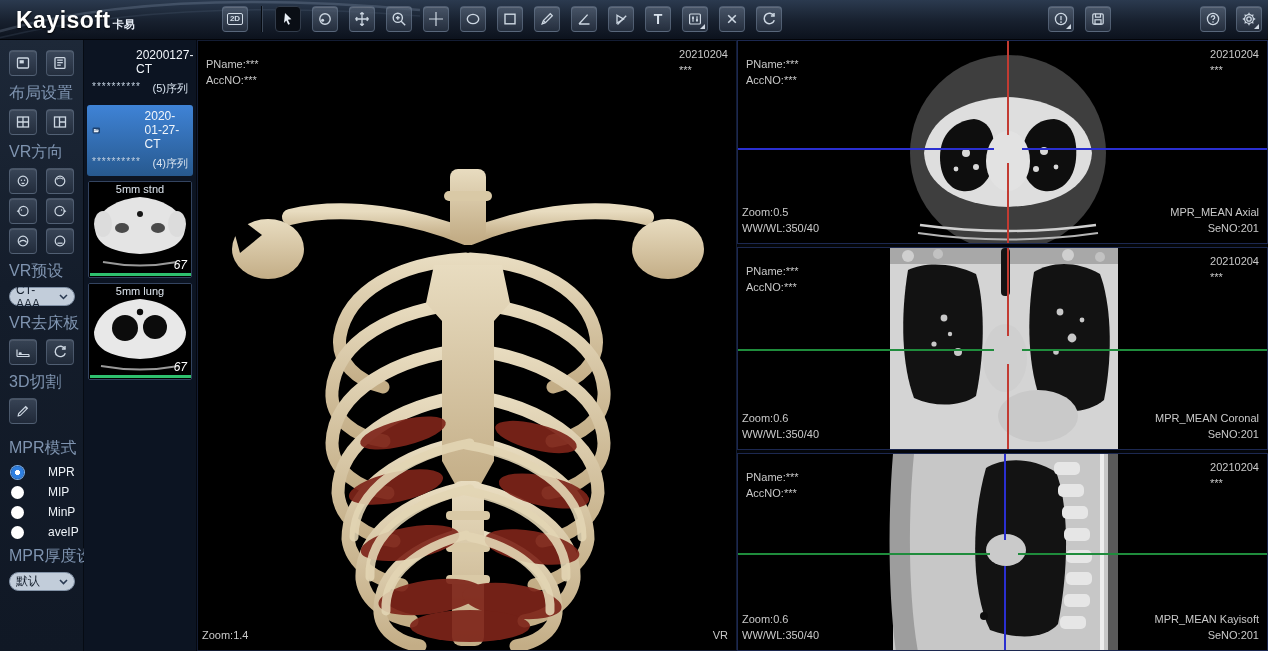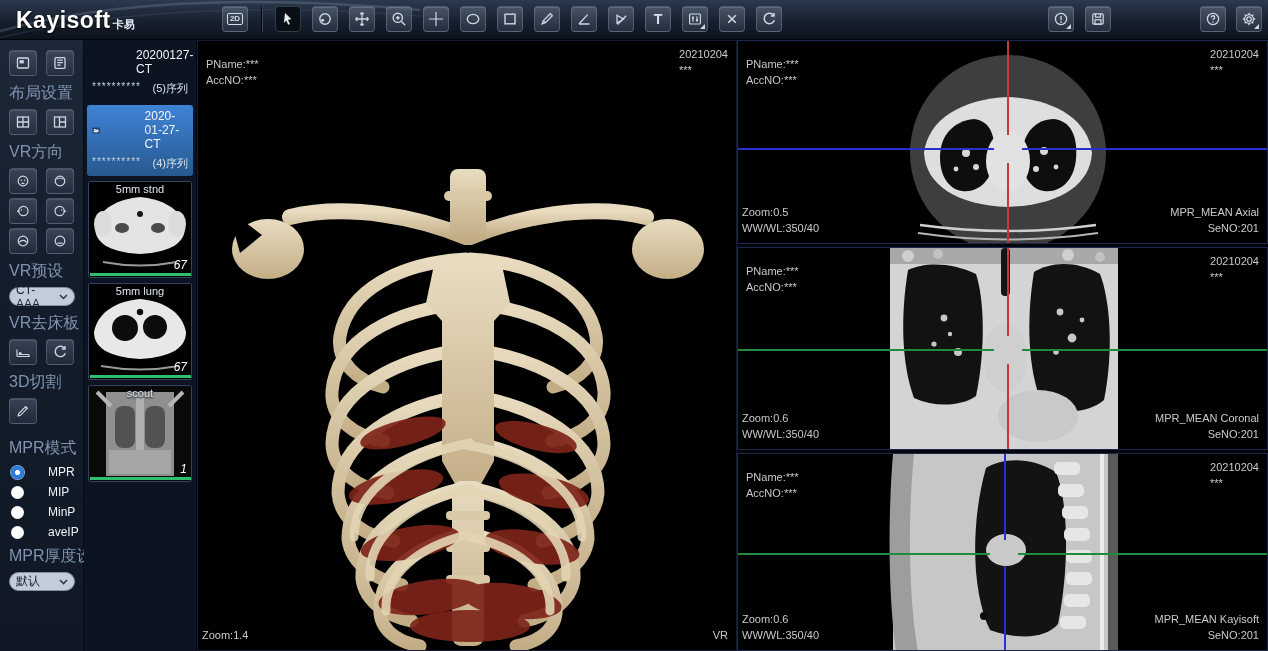--- a/index.html
+++ b/index.html
@@ -408,34 +408,20 @@
         <circle cx="66" cy="43" r="12" fill="#0c0c0c"></circle>
         <circle cx="51" cy="28" r="3.2" fill="#0c0c0c"></circle>
         <path d="M12 82 Q51 89 90 82" stroke="#9a9a9a" stroke-width="2" fill="none"></path>
       </svg>
       <span class="thumb-label">5mm lung</span>
       <span class="thumb-count">67</span>
       <span class="thumb-bar" style="width: 100%;"></span>
     </div>
 
 
-    <div class="thumb">
-      <svg width="102" height="95" viewBox="0 0 102 95">
-        <rect width="102" height="95" fill="#0a0a0a"></rect>
-        <rect x="17" y="6" width="68" height="84" fill="#8f8f8f"></rect>
-        <path d="M22 20L8 6M80 20L94 6" stroke="#b5b5b5" stroke-width="4"></path>
-        <rect x="26" y="20" width="20" height="42" rx="8" fill="#525252"></rect>
-        <rect x="56" y="20" width="20" height="42" rx="8" fill="#525252"></rect>
-        <rect x="47" y="12" width="8" height="56" fill="#b0b0b0"></rect>
-        <rect x="20" y="64" width="62" height="24" fill="#a5a5a5"></rect>
-      </svg>
-      <span class="thumb-label">scout</span>
-      <span class="thumb-count">1</span>
-      <span class="thumb-bar" style="width: 100%;"></span>
-    </div>
   </div>
 
   <div class="viewport vp-main">
     <svg class="vp-img" width="540" height="611" viewBox="0 0 540 611">
       <defs>
         <linearGradient id="bone" x1="0" y1="0" x2="0" y2="1">
           <stop offset="0" stop-color="#e8dcc0"></stop>
             <stop offset="1" stop-color="#c3ad86"></stop>
         </linearGradient>
       </defs>

